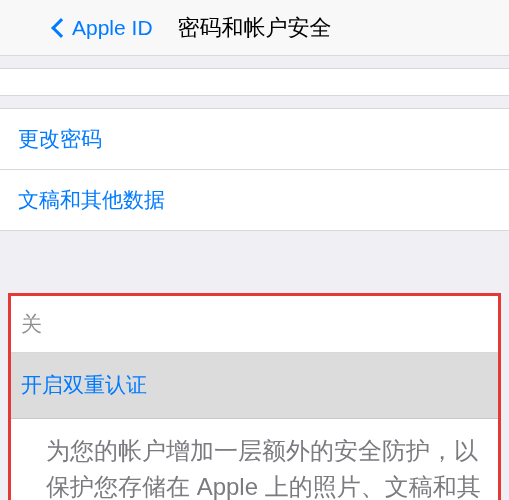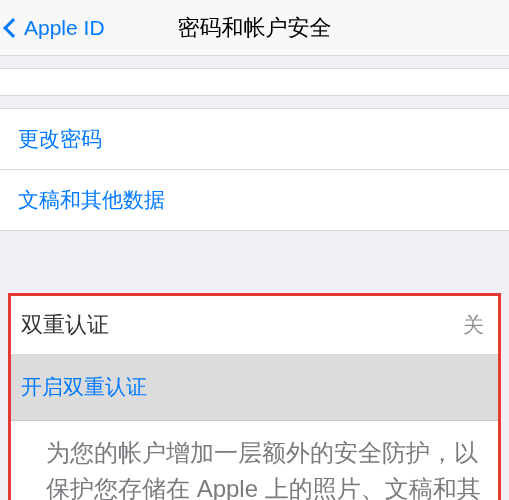--- a/index.html
+++ b/index.html
@@ -23,20 +23,21 @@
       border-bottom: 1px solid #d8d8dc;
       position: relative;
     }
     .back-btn {
       display: flex;
       align-items: center;
       padding-left: 6px;
       color: #007aff;
       font-size: 21px;
       cursor: pointer;
+      margin-left: 48px;
     }
     .back-chevron {
       display: inline-block;
       width: 14px;
       height: 14px;
       border-left: 3px solid #007aff;
       border-bottom: 3px solid #007aff;
       transform: rotate(45deg);
       margin-right: 4px;
     }
@@ -133,20 +134,19 @@
   </div>
   <div class="row">
     <span>文稿和其他数据</span>
   </div>
 </div>
 
 <div class="gap-large"></div>
 
 <div class="highlight-box">
   <div class="section-header">
-    <span>双重认证</span>
     <span class="section-header-right">关</span>
   </div>
   <div class="action-row">
     <span>开启双重认证</span>
   </div>
   <div class="footer-text">为您的帐户增加一层额外的安全防护，以保护您存储在 Apple 上的照片、文稿和其他数据。</div>
 </div>
 
 </body></html>

